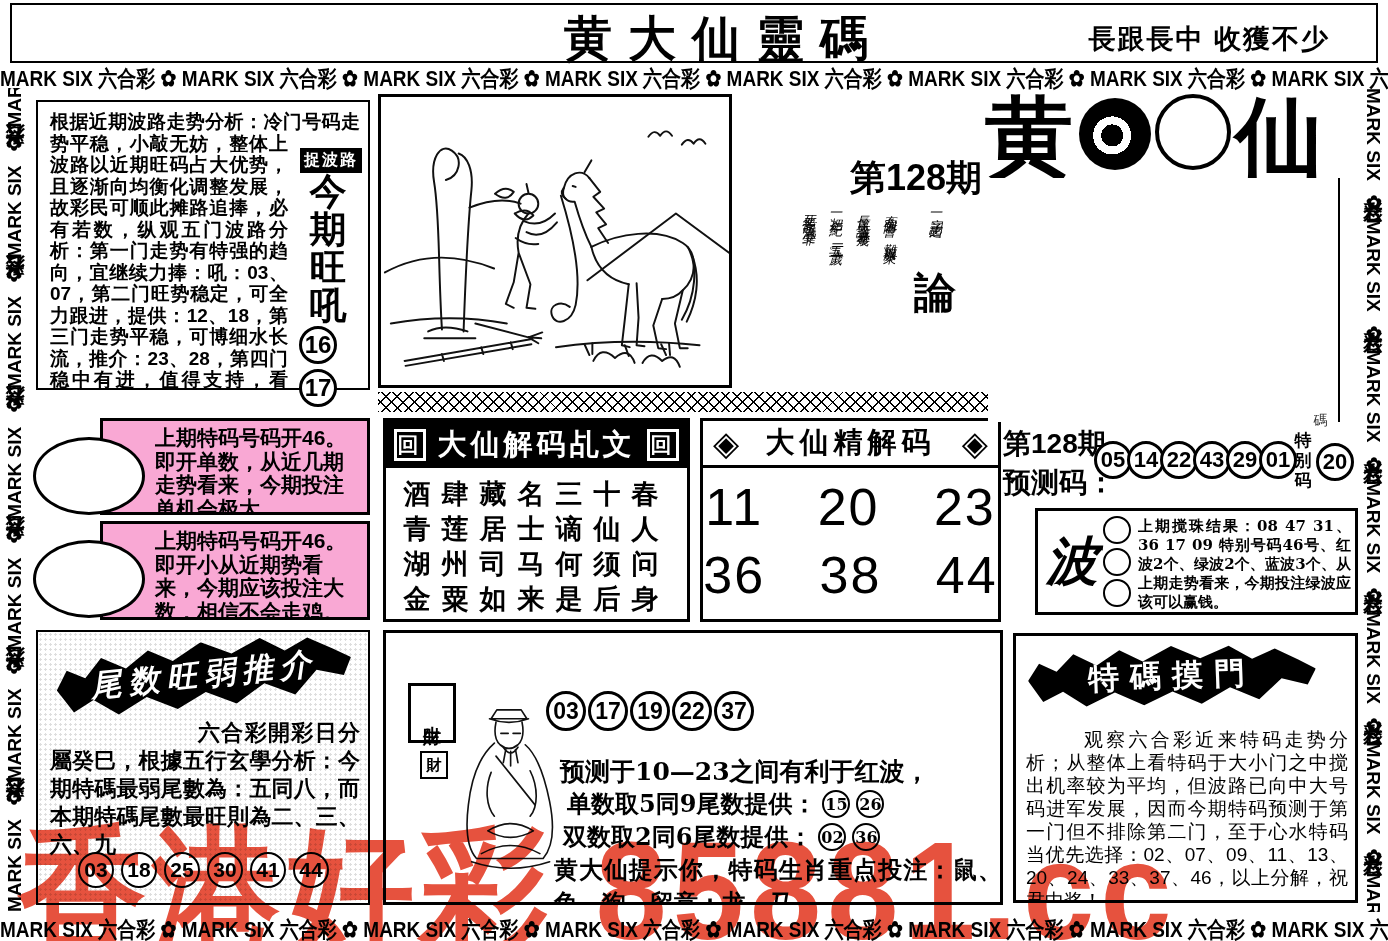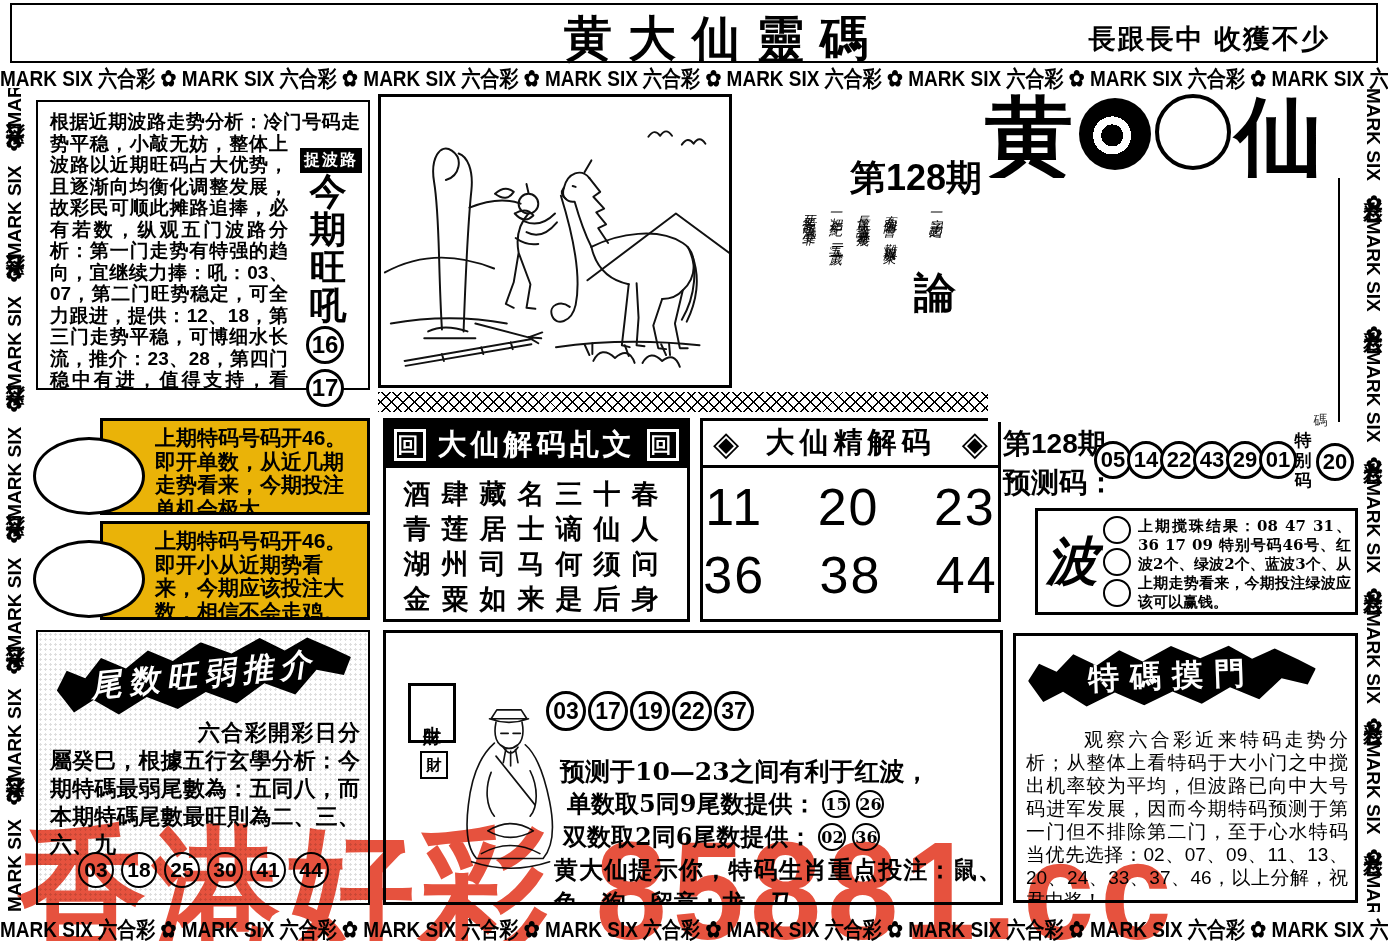--- a/index.html
+++ b/index.html
@@ -16,42 +16,42 @@
   .strip-top { left:0; top:64px; width:1388px; height:27px; transform:scaleY(1.15); transform-origin:top left; }
   .strip-bottom { left:0; top:915px; width:1388px; height:26px; transform:scaleY(1.15); transform-origin:top left; }
   .strip-left { left:2px; top:88px; width:27px; height:824px; writing-mode:vertical-rl; transform:rotate(180deg); }
   .strip-right { left:1359px; top:88px; width:27px; height:824px; writing-mode:vertical-rl; }
   
   .box-analysis { position:absolute; left:36px; top:100px; width:334px; height:290px; border:2px solid #000; padding:9px 8px 4px 12px; font-size:19px; font-weight:bold; line-height:21.5px; text-align:justify; overflow:hidden; }
   .float-spacer { float:right; width:72px; height:266px; shape-outside:inset(42px 0 0 0); }
   .catch-label { position:absolute; left:300px; top:148px; background:#000; color:#fff; font-size:16px; font-weight:bold; padding:2px 4px; letter-spacing:2px; white-space:nowrap; }
   .catch-title { position:absolute; left:306px; top:172px; width:44px; font-family:"DejaVu Serif", serif; font-weight:900; font-size:37px; line-height:38px; text-align:center; }
   .circle { display:inline-flex; align-items:center; justify-content:center; border:3px solid #000; border-radius:50%; background:#fff; font-weight:bold; }
-  .catch-c { position:absolute; left:306px; width:38px; height:38px; font-size:24px; }
+  .catch-c { position:absolute; left:299px; width:38px; height:38px; font-size:24px; }
   .catch-c1 { top:326px; } .catch-c2 { top:369px; }
   
   .box-horse { position:absolute; left:378px; top:94px; width:354px; height:294px; border:3px solid #000; background:#fff; }
   .box-horse svg { width:100%; height:100%; }
   .hatch { position:absolute; left:378px; top:392px; width:627px; height:20px;
     background-image:repeating-linear-gradient(45deg,#000 0 1.4px,transparent 1.4px 8px),repeating-linear-gradient(-45deg,#000 0 1.4px,transparent 1.4px 8px); }
   
   .issue-heading { position:absolute; left:850px; top:154px; font-size:36px; font-weight:bold; }
   .verse { position:absolute; left:790px; top:205px; height:180px; writing-mode:vertical-rl; font-family:"DejaVu Serif", serif; font-size:13px; letter-spacing:3px; font-style:italic; }
   .verse .col { margin-left:9px; }
   .verse .big { font-size:42px; font-weight:900; font-style:normal; letter-spacing:0; }
   
   .logo { position:absolute; left:985px; top:92px; height:100px; display:flex; align-items:flex-start; z-index:1; }
   .logo-char { font-family:"DejaVu Serif", serif; font-weight:900; font-size:88px; line-height:90px; }
   .logo-disc { width:72px; height:72px; border-radius:50%; margin:6px 2px 0 6px;
     background:radial-gradient(circle at 46% 52%, #000 0 11px, #fff 11px 19px, #000 19px 100%); }
   .logo-ring { width:76px; height:76px; border-radius:50%; border:4px solid #000; margin:2px 4px 0 2px; background:#fff; }
   .logo-cover { position:absolute; left:988px; top:178px; width:352px; height:244px; background:#fff; border-right:2px solid #000; z-index:2; }
   .logo-side { position:absolute; right:8px; bottom:20px; writing-mode:vertical-rl; font-size:14px; color:#333; }
   
-  .box-prev { position:absolute; left:100px; width:270px; border:3px solid #000; padding:5px 6px 0 52px; font-size:21px; font-weight:bold; line-height:23.5px; overflow:hidden; background:#eab308; }
+  .box-prev { position:absolute; left:100px; width:270px; border:3px solid #000; padding:5px 6px 0 52px; font-size:21px; font-weight:bold; line-height:23.5px; overflow:hidden; background:#f9a8d4; }
   .box-prev1 { top:418px; height:97px; } .box-prev2 { top:521px; height:99px; }
   .ellipse { position:absolute; left:33px; width:112px; height:78px; border:3px solid #000; border-radius:50%; background:#fff; }
   .ellipse1 { top:437px; } .ellipse2 { top:540px; }
   
   .box-jiwen { position:absolute; left:383px; top:418px; width:307px; height:204px; border:3px solid #000; background:#fff; }
   .jiwen-head { height:47px; background:#000; color:#fff; display:flex; align-items:center; justify-content:space-between; padding:0 8px; font-family:"DejaVu Serif", serif; font-size:29px; font-weight:bold; letter-spacing:4px; }
   .sq-icon { width:32px; height:32px; border:3px solid #fff; display:flex; align-items:center; justify-content:center; font-size:21px; font-weight:bold; flex:none; }
   .jiwen-body { padding-top:8px; text-align:center; font-family:"DejaVu Serif", serif; font-size:27px; font-weight:bold; line-height:35px; letter-spacing:11px; }
   
   .box-jing { position:absolute; left:700px; top:418px; width:301px; height:204px; border:3px solid #000; background:#fff; }

